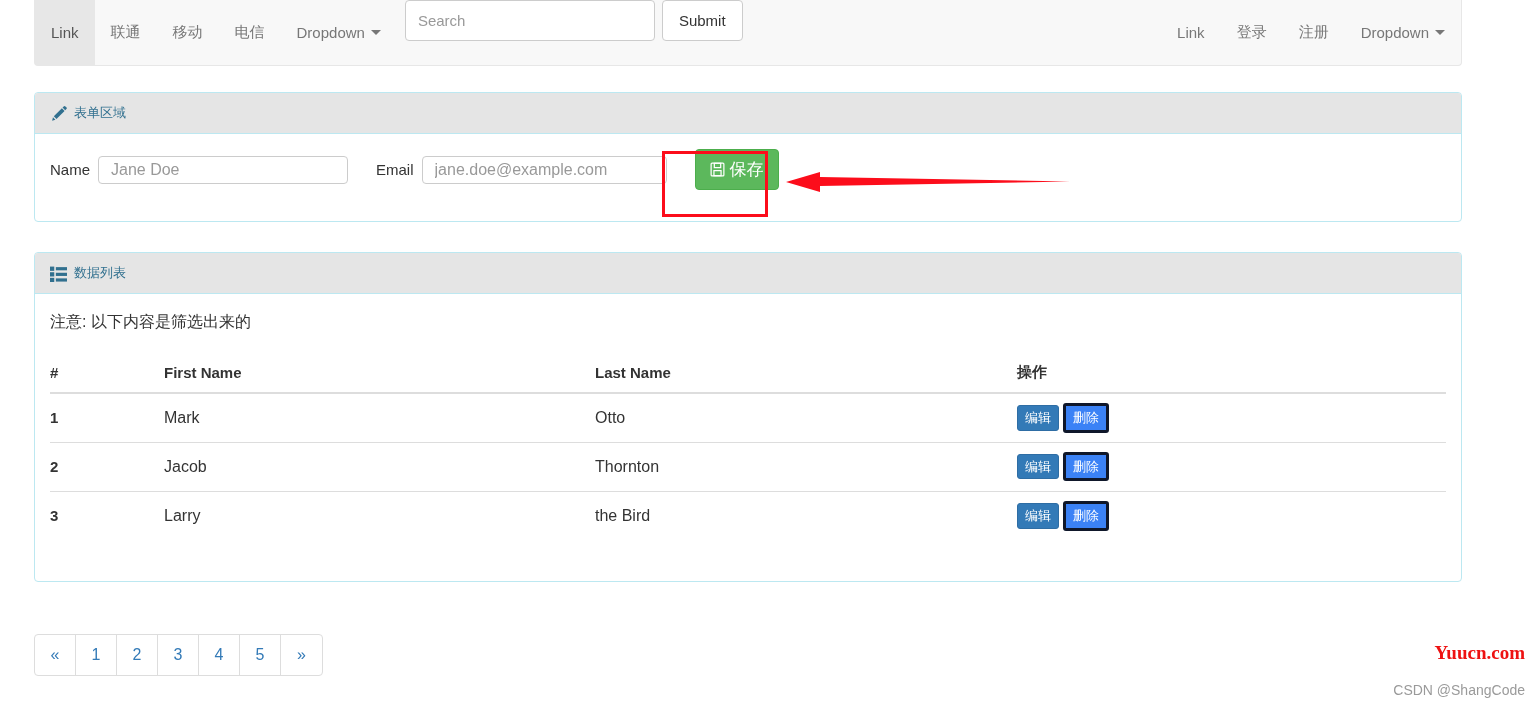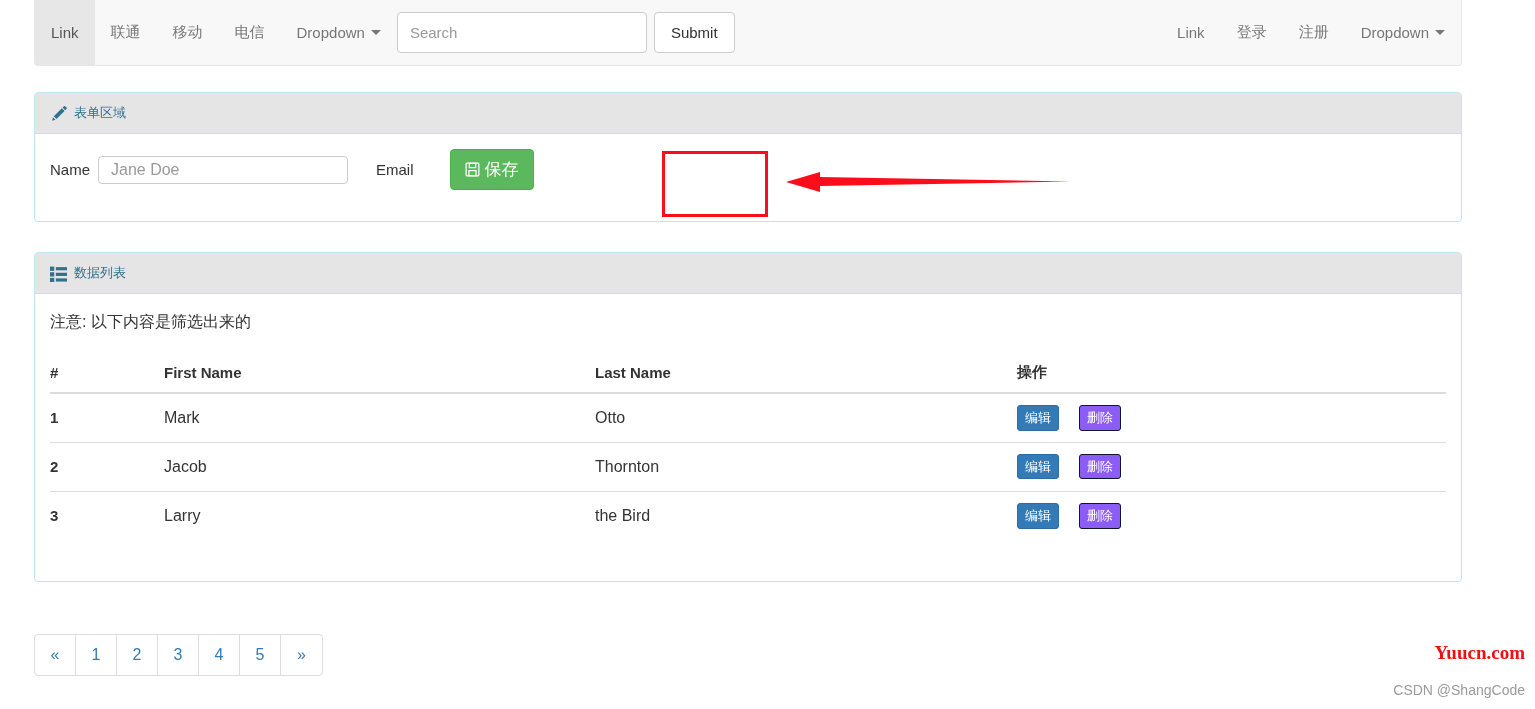--- a/index.html
+++ b/index.html
@@ -33,21 +33,22 @@
     font-size: 15px; color: #777;
     white-space: nowrap; cursor: pointer;
   }
   .nav-item.active { background: #e7e7e7; color: #555; }
   .caret {
     display: inline-block; width: 0; height: 0; margin-left: 6px;
     border-left: 5px solid transparent; border-right: 5px solid transparent;
     border-top: 5px solid #777;
   }
   .nav-form {
-    display: flex; align-items: center; gap: 7px;
+    display: flex; align-items: flex-start; gap: 7px;
+    margin-left: 8px;
   }
   .search-input {
     width: 250px; height: 41px;
     padding: 6px 12px;
     font-size: 15px; color: #555;
     border: 1px solid #ccc; border-radius: 4px;
     background: #fff; outline: none;
   }
   .search-input::placeholder { color: #999; }
   .btn-submit {
@@ -139,21 +140,21 @@
   .col-last  { width: 422px; }
   .col-act   { width: auto; }
 
   .btn-xs {
     font-size: 13px; padding: 2px 7px;
     border-radius: 3px; color: #fff;
     cursor: pointer; font-family: Liberation Serif, serif;
     line-height: 1.5;
   }
   .btn-edit   { background: #337ab7; border: 1px solid #2e6da4; }
-  .btn-delete { background: #8b5cf6; border: 1px solid #0f172a; margin-left: 20px; }
+  .btn-delete { background: #3b82f6; border: 3px solid #0f172a; margin-left: 4px; }
 
   
   .pagination {
     position: absolute; left: 34px; top: 634px;
     display: flex; list-style: none; margin: 0; padding: 0;
     border-radius: 4px; overflow: hidden;
     border: 1px solid #ddd;
     background: #fff;
   }
   .pagination li {
@@ -234,20 +235,21 @@
     <span>表单区域</span>
   </div>
   <div class="panel-body">
     <div class="form-inline">
       <div class="form-group">
         <span class="form-label">Name</span>
         <input id="name-field" class="form-control" type="text" placeholder="Jane Doe" style="">
       </div>
       <div class="form-group form-group-email">
         <span class="form-label">Email</span>
+        <input id="email-field" class="form-control" type="text" placeholder="jane.doe@example.com" style="">
       </div>
       <button class="btn-save">
         <span>
           <svg class="icon-svg" width="15" height="15" viewBox="0 0 16 16" fill="none" stroke="#ffffff" stroke-width="1.3">
             <rect x="1.2" y="1.2" width="13.6" height="13.6" rx="1"></rect>
             <rect x="4.6" y="1.4" width="6.8" height="4.6"></rect>
             <rect x="4.2" y="9.2" width="7.6" height="5.4"></rect>
           </svg>
         </span>
         <span>保存</span>

